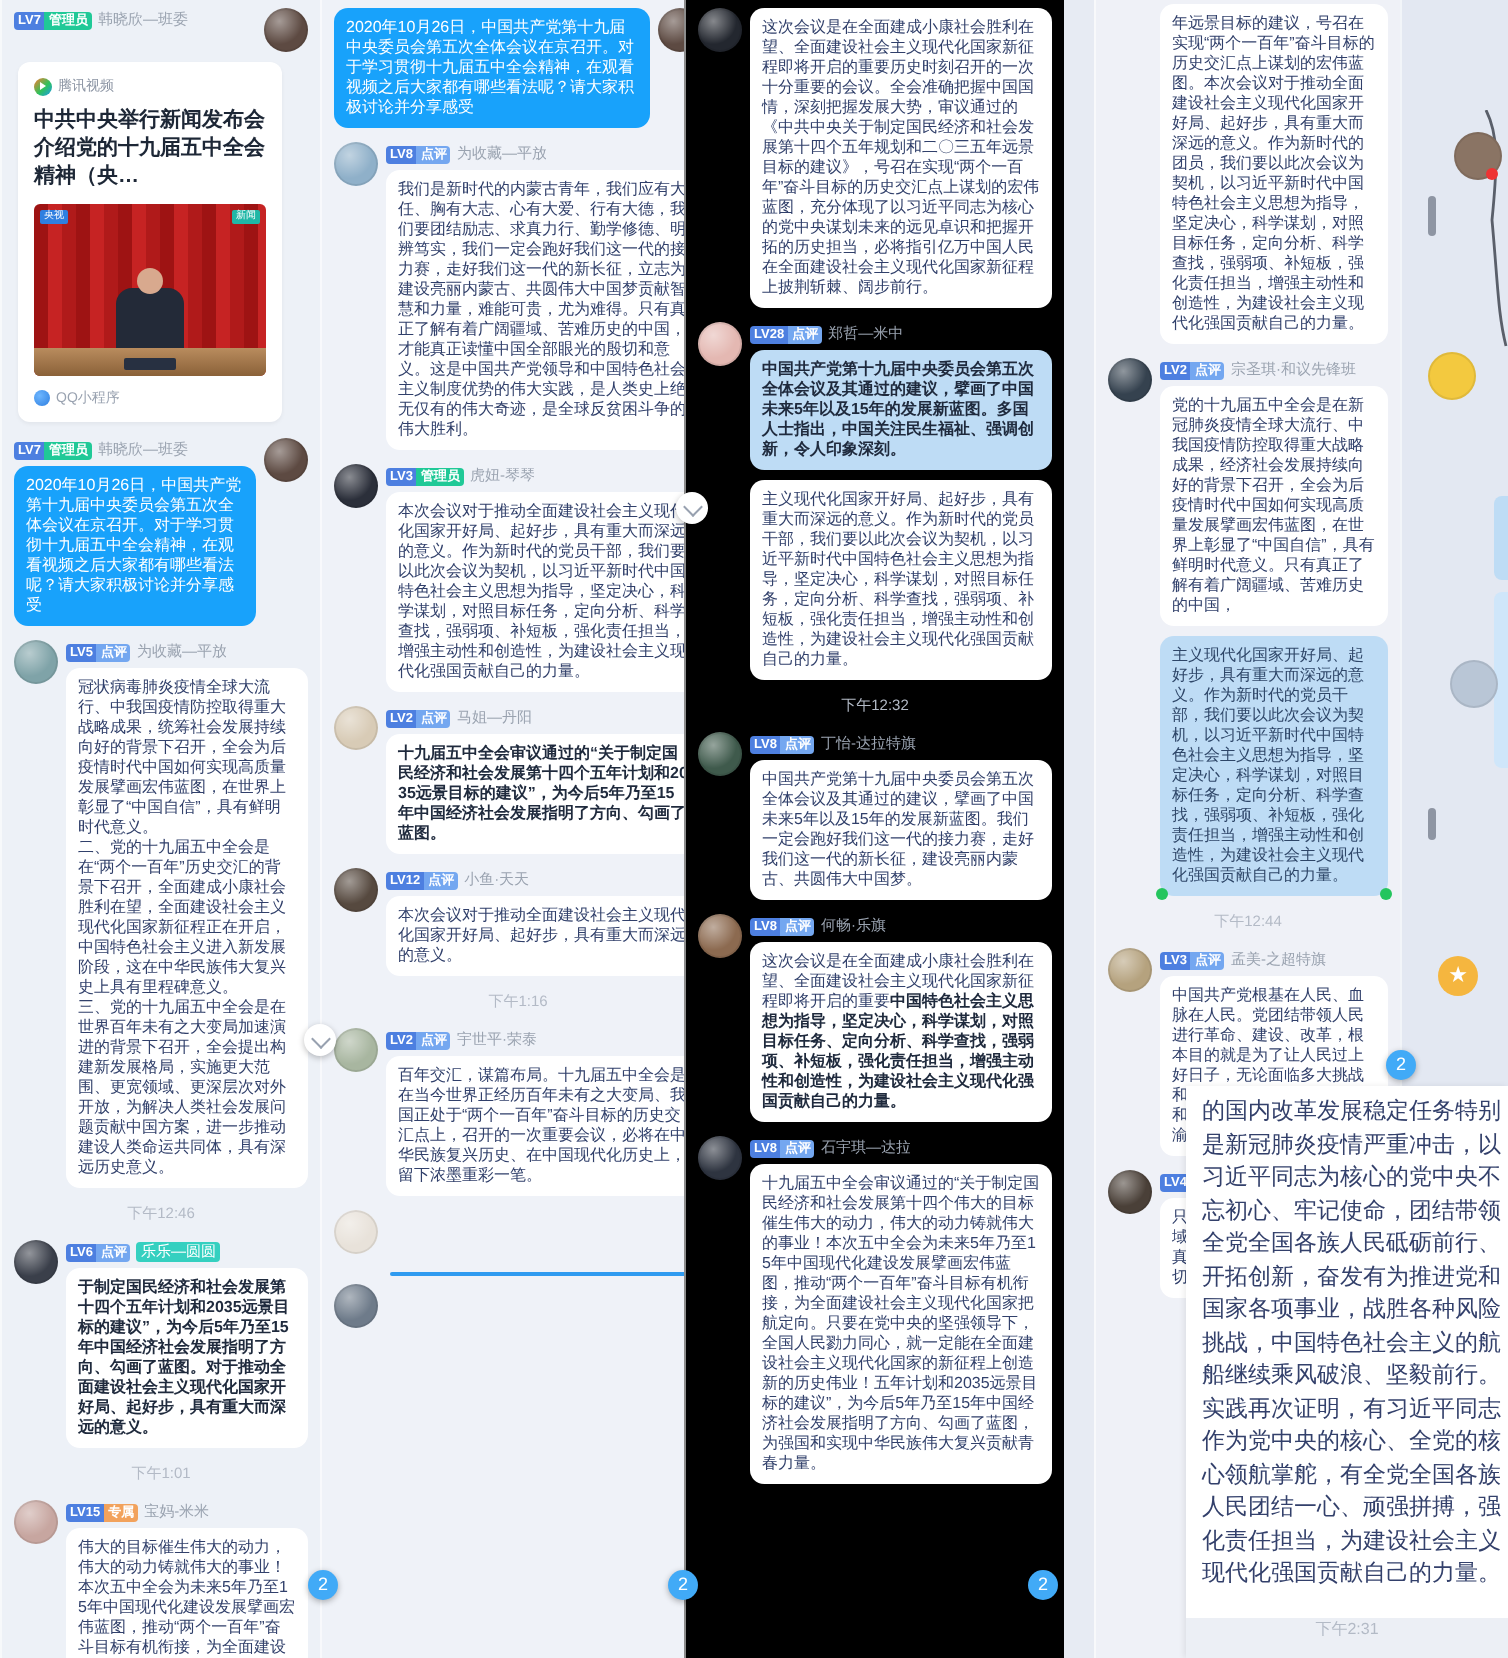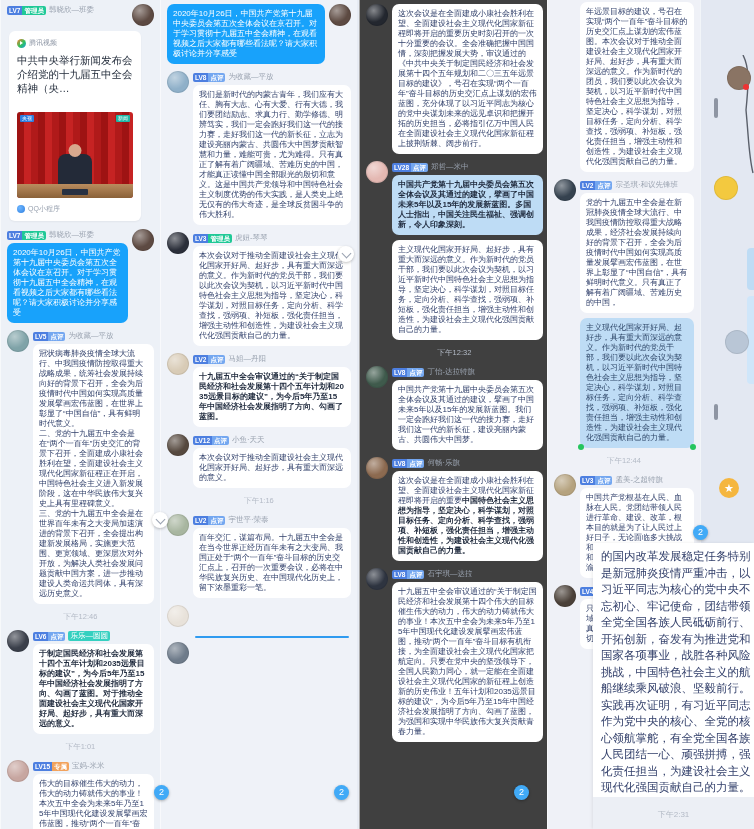--- a/index.html
+++ b/index.html
@@ -27,21 +27,21 @@
   .handle{position:absolute;width:6px;height:6px;background:#24c55e;border-radius:50%;}
   .handle.br{right:-2px;bottom:-2px;} .handle.bl{left:-2px;bottom:-2px;}
   .time{font-size:7.5px;color:#b3bac6;text-align:center;padding:5px 0 4px;}
   .contwrap{padding:2px 6px 3px 32px;}
   .unread-divider{height:2px;background:#2f9bf0;margin:6px 8px 0 34px;border-radius:1px;}
   
   .card{background:#fff;border-radius:6px;margin:2px 6px 4px 8px;padding:7px 8px;width:132px;box-sizing:border-box;box-shadow:0 1px 2px rgba(0,0,0,.05);}
   .card-src{display:flex;align-items:center;gap:3px;font-size:7px;color:#8b94a3;}
   .play{width:9px;height:9px;border-radius:50%;background:linear-gradient(135deg,#ff7a2f,#2fc25b 55%,#1d9bf0);position:relative;flex:0 0 9px;}
   .play::after{content:"";position:absolute;left:3.2px;top:2.4px;border-left:3.6px solid #fff;border-top:2.2px solid transparent;border-bottom:2.2px solid transparent;}
-  .card-title{font-size:10.5px;line-height:14px;color:#1d2736;margin:5px 0 17px;}
+  .card-title{font-size:10.5px;line-height:14px;color:#1d2736;margin:5px 0 7px;font-weight:bold;}
   .card-img{height:86px;border-radius:3px;position:relative;overflow:hidden;
             background:repeating-linear-gradient(90deg,#9e1313 0 7px,#c62323 7px 14px,#b01a1a 14px 21px);}
   .wm{position:absolute;font-size:5px;color:#fff;line-height:7px;padding:0 2px;border-radius:1px;}
   .wm.l{left:3px;top:3px;background:#2f7fe0;}
   .wm.r{right:3px;top:3px;background:#1fb7a6;}
   .speaker{position:absolute;left:50%;bottom:14px;transform:translateX(-50%);width:34px;height:30px;background:#232a38;border-radius:8px 8px 0 0;}
   .speaker::before{content:"";position:absolute;left:50%;top:-10px;transform:translateX(-50%);width:13px;height:13px;border-radius:50%;background:#d8a98e;}
   .podium{position:absolute;left:0;right:0;bottom:0;height:14px;background:linear-gradient(#b98c5e,#8a6138);}
   .plate{position:absolute;left:50%;bottom:3px;transform:translateX(-50%);width:26px;height:6px;background:#273041;border-radius:1px;}
   .card-foot{margin-top:6px;font-size:7px;color:#99a2b0;display:flex;align-items:center;gap:3px;}
@@ -52,21 +52,21 @@
   .scrolldown::after{content:"";position:absolute;left:4.5px;top:4px;width:6px;height:6px;border-right:1.6px solid #98a1b0;border-bottom:1.6px solid #98a1b0;transform:rotate(45deg);}
   .thumb{position:absolute;width:4px;border-radius:2px;background:#8e95a3;z-index:25;}
   .favatar{position:absolute;border-radius:50%;z-index:25;box-shadow:inset 0 0 0 1px rgba(0,0,0,.08);}
   .reddot{position:absolute;width:6px;height:6px;border-radius:50%;background:#e33;z-index:26;}
   .starbadge{position:absolute;width:20px;height:20px;border-radius:50%;background:#f5b63f;color:#fff;font-size:11px;line-height:20px;text-align:center;z-index:25;}
   .sliver{position:absolute;border-radius:4px 0 0 4px;z-index:20;}
   .brace{position:absolute;z-index:24;}
   
   .bigpanel{position:absolute;left:593px;top:543px;width:161px;height:286px;background:#fff;z-index:40;box-shadow:-1px 0 3px rgba(0,0,0,.08);}
   .bigtext{padding:5px 3px 0 8px;font-size:11.5px;line-height:16.5px;color:#33406b;white-space:pre-wrap;word-break:break-all;}
-  .bigband{position:absolute;left:0;right:0;bottom:0;height:32px;background:#eceff5;}
+  .bigband{position:absolute;left:0;right:0;bottom:0;height:20px;background:#eceff5;}
   .bigtime{position:absolute;left:0;right:0;bottom:9px;text-align:center;font-size:8px;color:#b3bac6;}
 </style>
 </head>
 <body>
 
 <div class="stage">
 
   <div class="bigpanel">
     <div class="bigtext">的国内改革发展稳定任务特别是新冠肺炎疫情严重冲击，以习近平同志为核心的党中央不忘初心、牢记使命，团结带领全党全国各族人民砥砺前行、开拓创新，奋发有为推进党和国家各项事业，战胜各种风险挑战，中国特色社会主义的航船继续乘风破浪、坚毅前行。实践再次证明，有习近平同志作为党中央的核心、全党的核心领航掌舵，有全党全国各族人民团结一心、顽强拼搏，强化责任担当，为建设社会主义现代化强国贡献自己的力量。</div>
     <div class="bigband">
@@ -211,21 +211,21 @@
           </div><div class="bubble white">百年交汇，谋篇布局。十九届五中全会是在当今世界正经历百年未有之大变局、我国正处于“两个一百年”奋斗目标的历史交汇点上，召开的一次重要会议，必将在中华民族复兴历史、在中国现代化历史上，留下浓墨重彩一笔。</div></div>
       </div>
       <div class="msg left">
         <div class="avatar" style="background: radial-gradient(circle at 35% 30%, rgba(255, 255, 255, 0.45), rgba(255, 255, 255, 0) 55%), rgb(232, 226, 218);"></div>
       </div>
       <div class="unread-divider"></div>
       <div class="msg left">
         <div class="avatar" style="background: radial-gradient(circle at 35% 30%, rgba(255, 255, 255, 0.45), rgba(255, 255, 255, 0) 55%), rgb(110, 123, 138);"></div>
       </div>
     </div>
-    <div class="col" style="left: 359px; width: 190px; background: #404040;">
+    <div class="col" style="left: 342px; width: 190px; background: #000000;">
       <div class="msg left">
         <div class="avatar" style="background: radial-gradient(circle at 35% 30%, rgba(255, 255, 255, 0.45), rgba(255, 255, 255, 0) 55%), rgb(35, 39, 47);"></div>
         <div class="body"><div class="bubble white">这次会议是在全面建成小康社会胜利在望、全面建设社会主义现代化国家新征程即将开启的重要历史时刻召开的一次十分重要的会议。全会准确把握中国国情，深刻把握发展大势，审议通过的《中共中央关于制定国民经济和社会发展第十四个五年规划和二〇三五年远景目标的建议》，号召在实现“两个一百年”奋斗目标的历史交汇点上谋划的宏伟蓝图，充分体现了以习近平同志为核心的党中央谋划未来的远见卓识和把握开拓的历史担当，必将指引亿万中国人民在全面建设社会主义现代化国家新征程上披荆斩棘、阔步前行。</div></div>
       </div>
       <div class="msg left">
         <div class="avatar" style="background: radial-gradient(circle at 35% 30%, rgba(255, 255, 255, 0.45), rgba(255, 255, 255, 0) 55%), rgb(228, 184, 178);"></div>
         <div class="body"><div class="meta">
             <span class="badge">
               <b class="lv">LV28</b>
               <b class="role" style="background: rgb(116, 167, 240);">点评</b>

